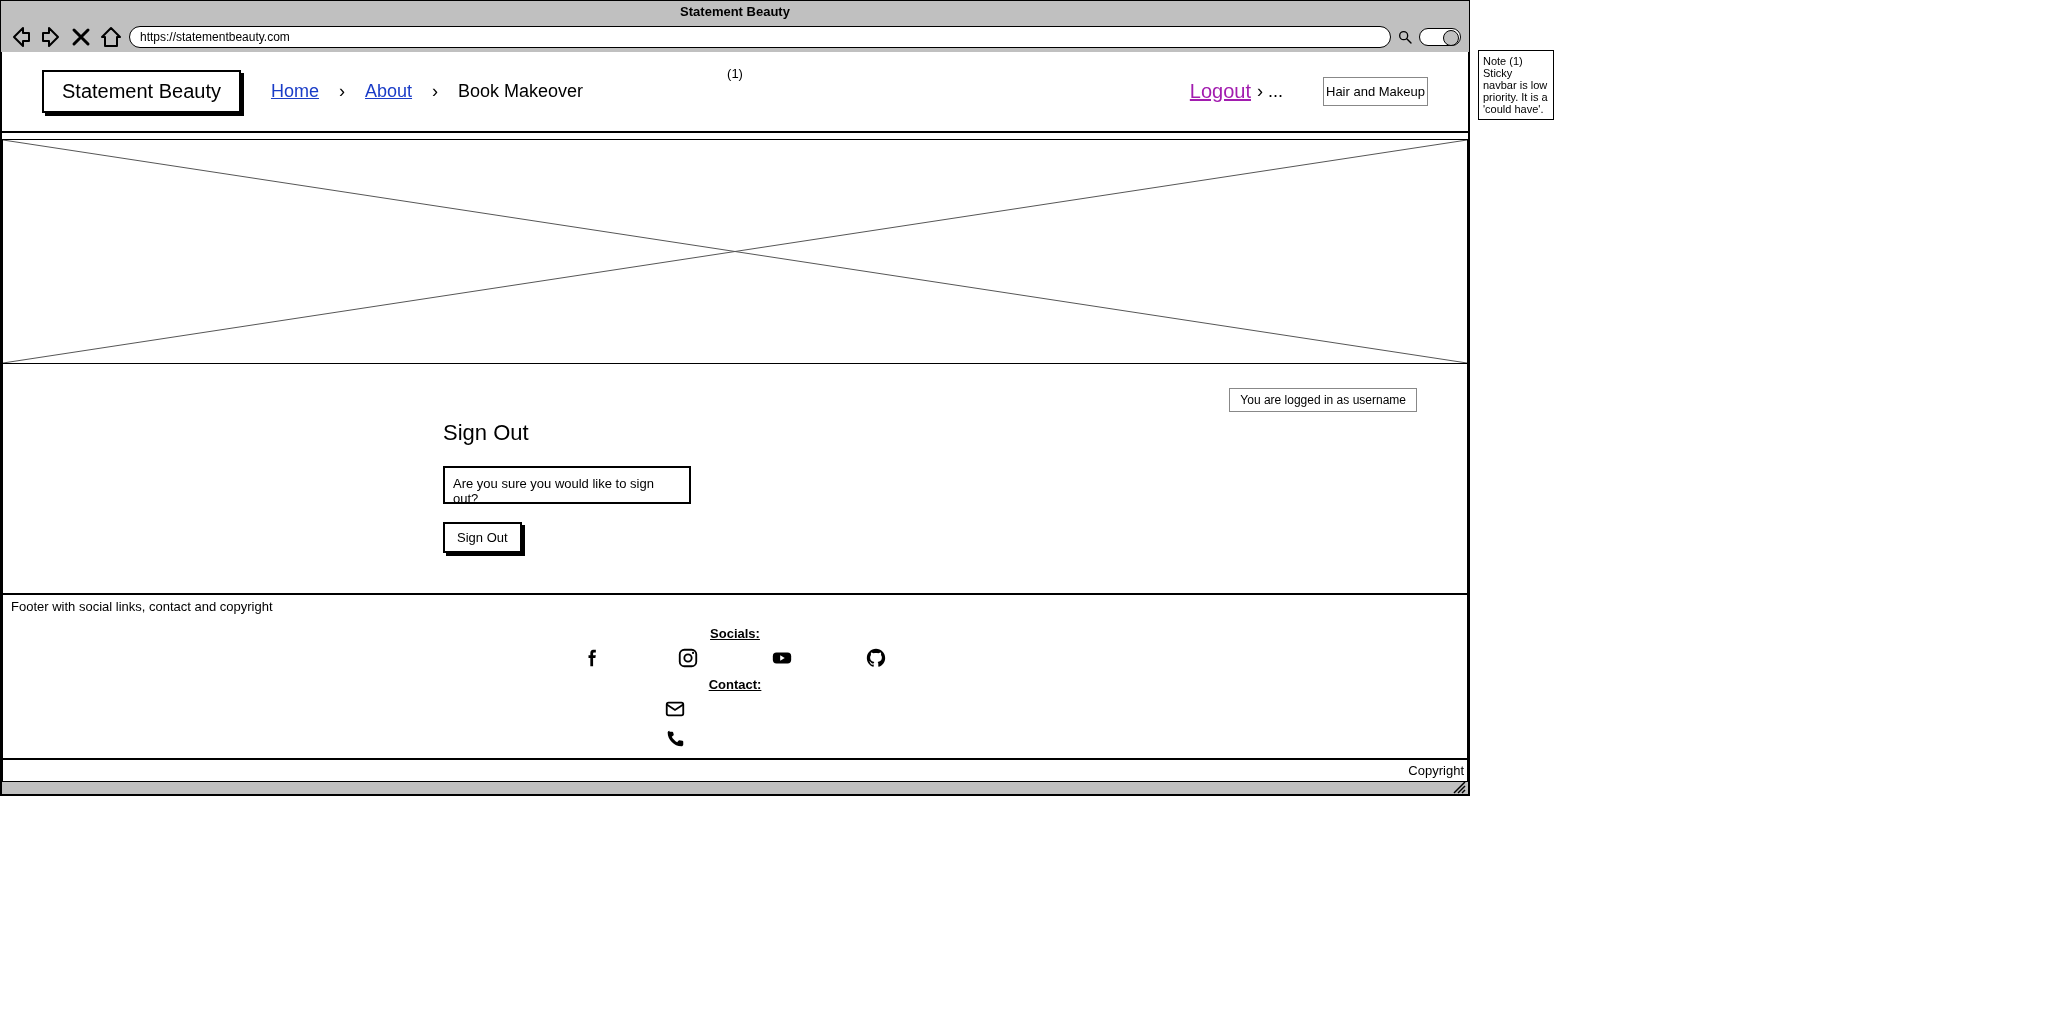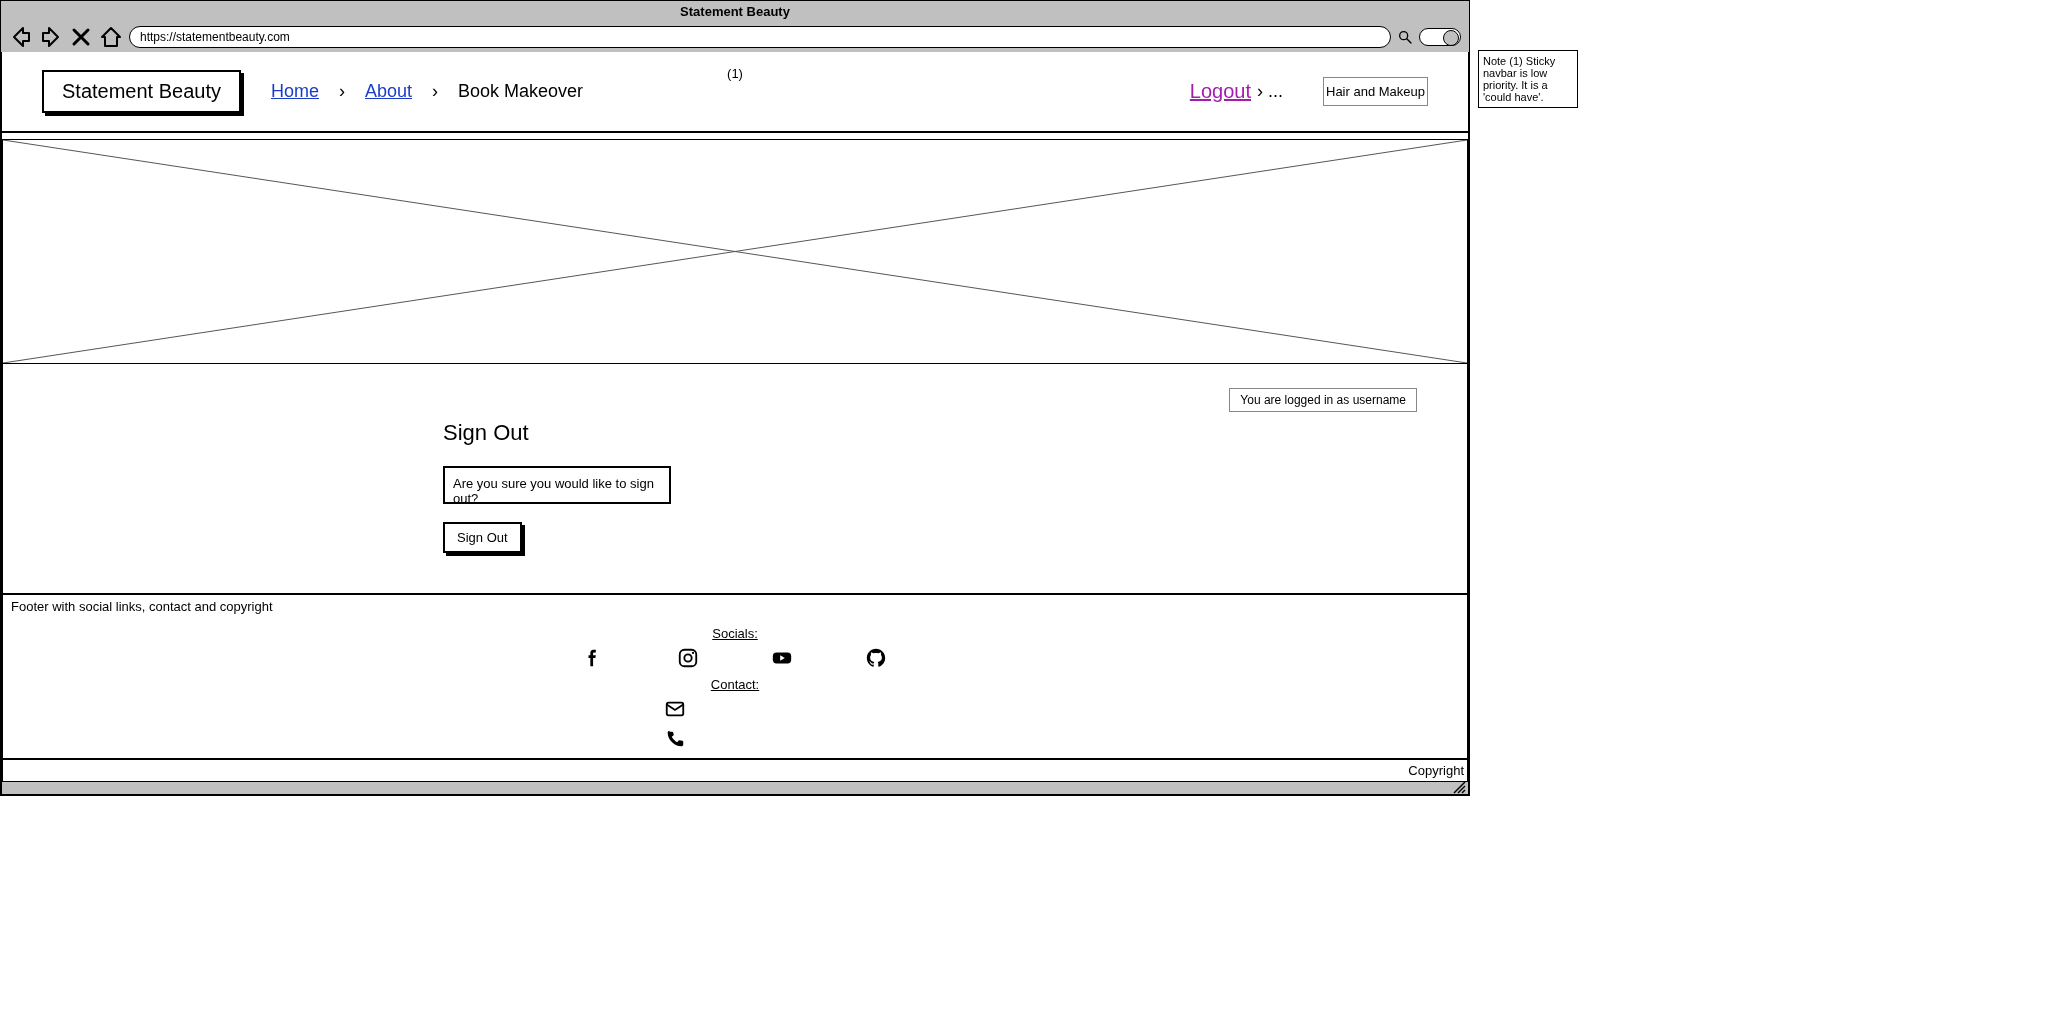--- a/index.html
+++ b/index.html
@@ -164,21 +164,21 @@
 }
 .signout-block { margin-left: 400px; margin-top: 26px; }
 .signout-title {
   font-size: 22px;
   font-family: "Comic Sans MS", cursive, sans-serif;
   margin-bottom: 20px;
 }
 .confirm-box {
   border: 2px solid #000;
   padding: 8px;
-  width: 228px;
+  width: 248px;
   height: 38px;
   font-size: 13px;
   font-family: "Comic Sans MS", cursive, sans-serif;
 }
 .signout-btn {
   margin-top: 18px;
   border: 2px solid #000;
   background: #fff;
   padding: 6px 12px;
   font-size: 13px;
@@ -196,20 +196,21 @@
   font-size: 13px;
   font-family: "Comic Sans MS", cursive, sans-serif;
   border-bottom: 0;
 }
 .socials-label, .contact-label {
   text-align: center;
   font-size: 13px;
   text-decoration: underline;
   font-family: "Comic Sans MS", cursive, sans-serif;
   margin-top: 8px;
+  font-weight: bold;
 }
 .social-row {
   display: flex;
   justify-content: center;
   gap: 72px;
   margin: 6px 0 4px 0;
 }
 .social-row svg { width: 22px; height: 22px; cursor: pointer; }
 .contact-col {
   display: flex;
@@ -235,21 +236,21 @@
 .resize-grip {
   position: absolute;
   right: 2px;
   bottom: 0;
 }
 
 .annotation {
   position: absolute;
   left: 1478px;
   top: 50px;
-  width: 100px;
+  width: 76px;
   border: 1px solid #000;
   padding: 4px;
   font-size: 11px;
   font-family: "Comic Sans MS", cursive, sans-serif;
   background: #fff;
 }
 .wrap { position: relative; }
 </style>
 </head>
 <body>

